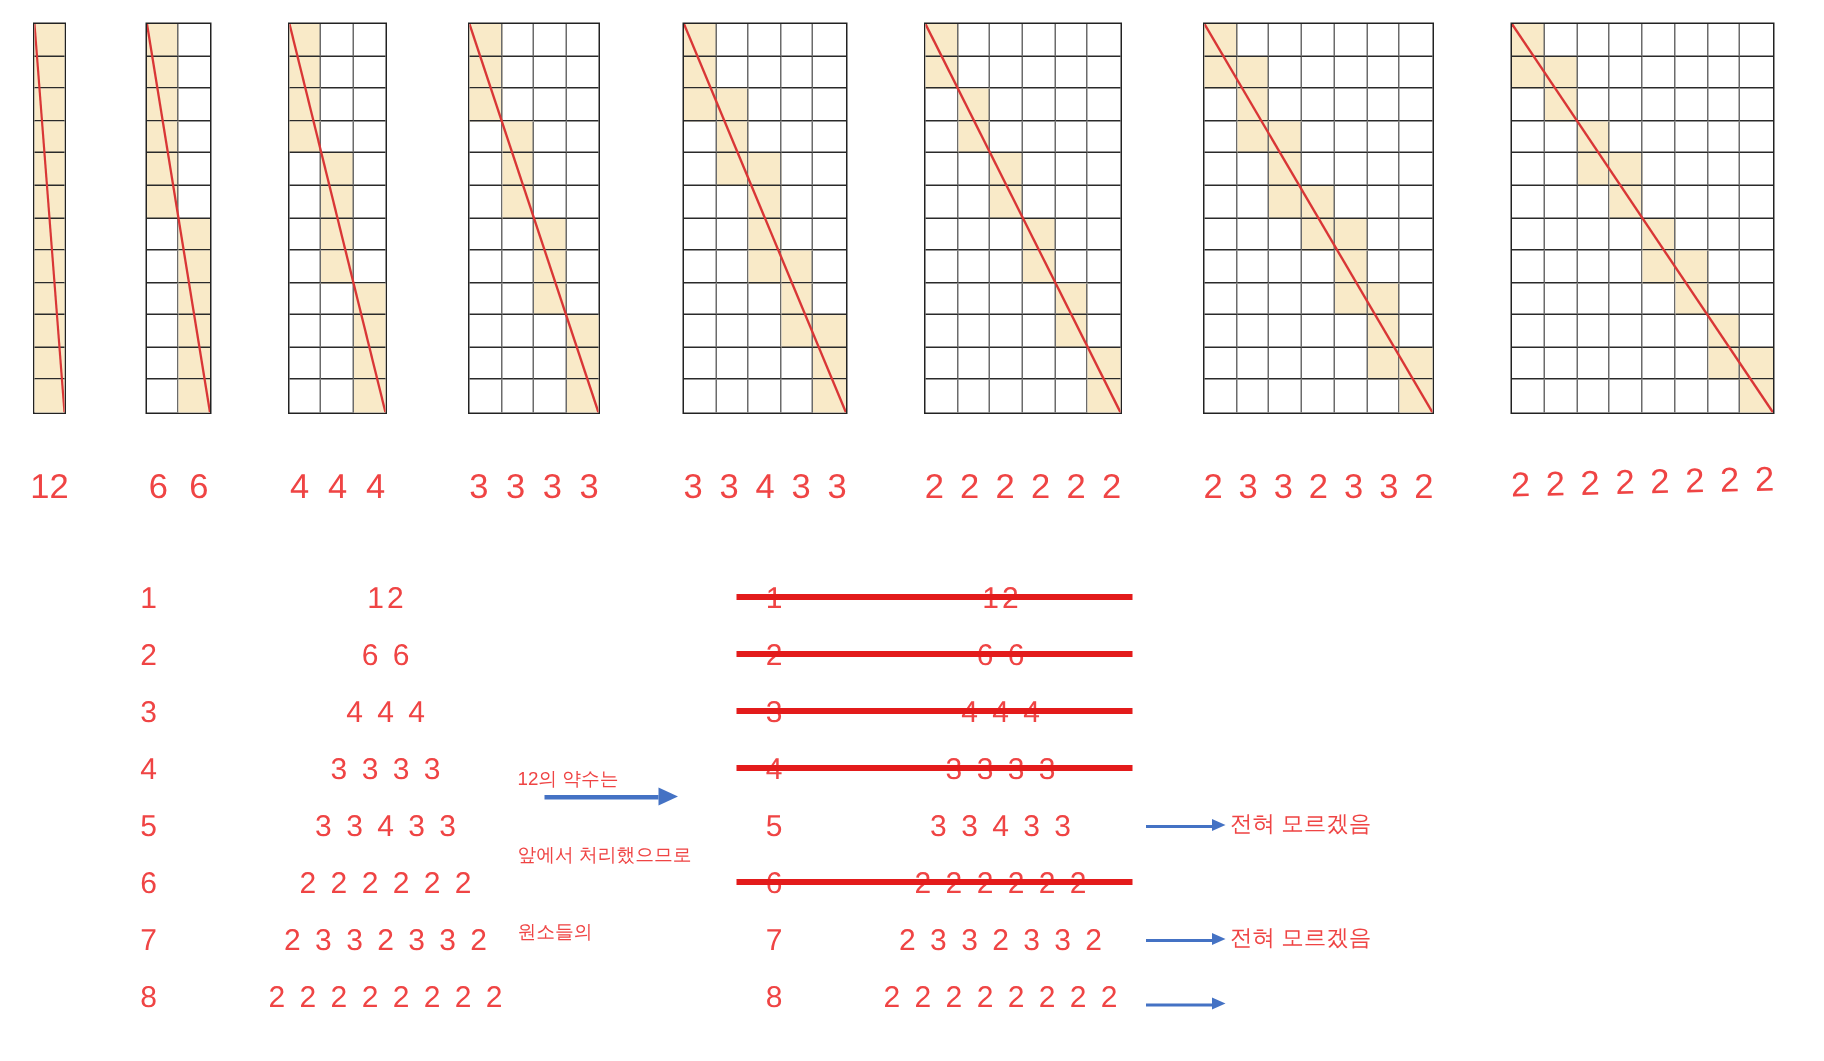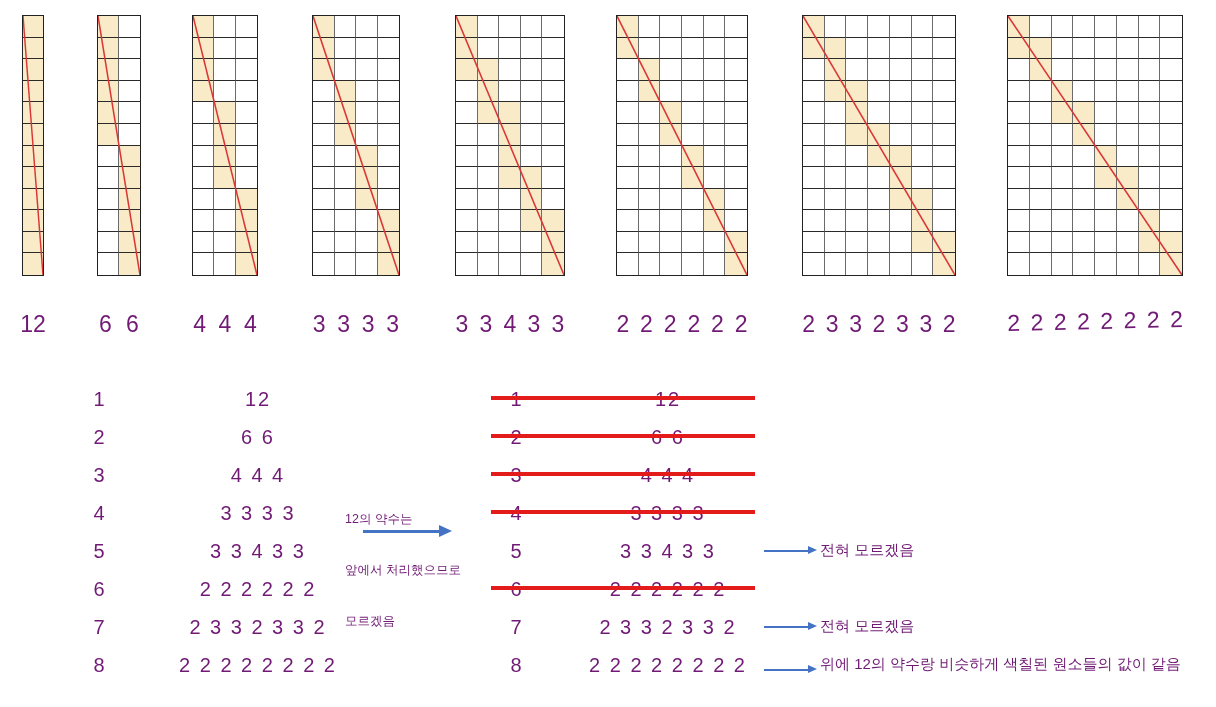--- a/index.html
+++ b/index.html
@@ -1,18 +1,18 @@
 <!DOCTYPE html>
 <html><head>
 <meta charset="utf-8">
 <style>
   html,body{margin:0;padding:0;background:#fff;}
   .canvas{
     position:relative;width:1216px;height:707px;background:#ffffff;
-    font-family:"Liberation Sans",sans-serif;color:#701a75;overflow:hidden;
+    font-family:"Liberation Sans",sans-serif;color:#ef4444;overflow:hidden;
   }
   .grid{
     position:absolute;border:1px solid #222;box-sizing:border-box;
     display:grid;background:#fff;
   }
   .cell{box-sizing:border-box;}
   .grid-svg{position:absolute;left:0;top:0;width:100%;height:100%;pointer-events:none;}
   .grid-label{
     position:absolute;display:flex;justify-content:space-around;align-items:center;
     height:30px;font-size:23px;line-height:30px;white-space:pre;
@@ -561,24 +561,24 @@
       <div class="strike" style="left: 491px; top: 586px; width: 264px; background: rgb(227, 27, 27);"></div>
       <div class="list-index" style="left: 503px; top: 612px;">7</div>
       <div class="list-value" style="left: 518px; top: 612px;">2 3 3 2 3 3 2</div>
       <div class="arrow-line" style="left: 764px; top: 626px; width: 44px; height: 1.6px; background: rgb(68, 114, 196);"></div>
       <div class="arrow-head" style="left: 808px; top: 622px; border-top: 4.5px solid transparent; border-bottom: 4.5px solid transparent; border-left: 9px solid rgb(68, 114, 196);"></div>
       <div class="note-text" style="left: 820px; top: 616px;"><div>전혀 모르겠음</div></div>
       <div class="list-index" style="left: 503px; top: 650px;">8</div>
       <div class="list-value" style="left: 518px; top: 650px;">2 2 2 2 2 2 2 2</div>
       <div class="arrow-line" style="left: 764px; top: 669px; width: 44px; height: 1.6px; background: rgb(68, 114, 196);"></div>
       <div class="arrow-head" style="left: 808px; top: 665px; border-top: 4.5px solid transparent; border-bottom: 4.5px solid transparent; border-left: 9px solid rgb(68, 114, 196);"></div>
-      <div class="note-text" style="left: 820px; top: 654px;"><div>위에 12의 약수랑 비슷하게 색칠된 원소들의 값이 같음</div></div>
+      <div class="note-text" style="left: 820px; top: 654px;"></div>
     </div>
 
   <div class="mid-note" style="left:345px;top:477px;">
     <div>12의 약수는</div>
     <div>앞에서 처리했으므로</div>
-    <div>모르겠음</div>
+    <div>원소들의</div>
   </div>
   <div class="arrow-line" style="left:363px;top:530px;width:76px;height:3px;background:#4472C4;"></div>
   <div class="arrow-head" style="left:439px;top:525px;border-top:6.5px solid transparent;border-bottom:6.5px solid transparent;border-left:13px solid #4472C4;"></div>
 
 </div>
 
 </body></html>

